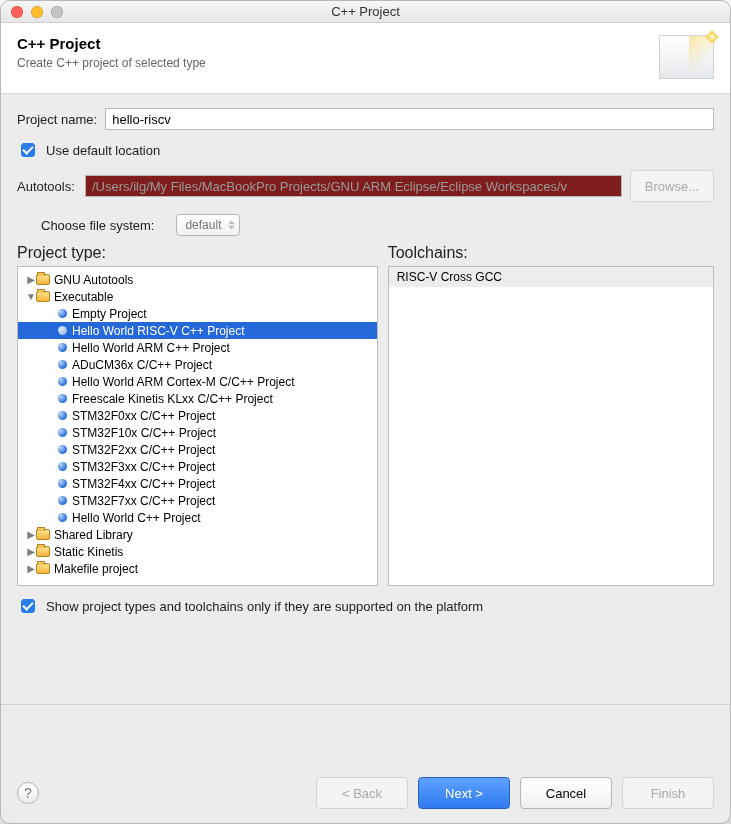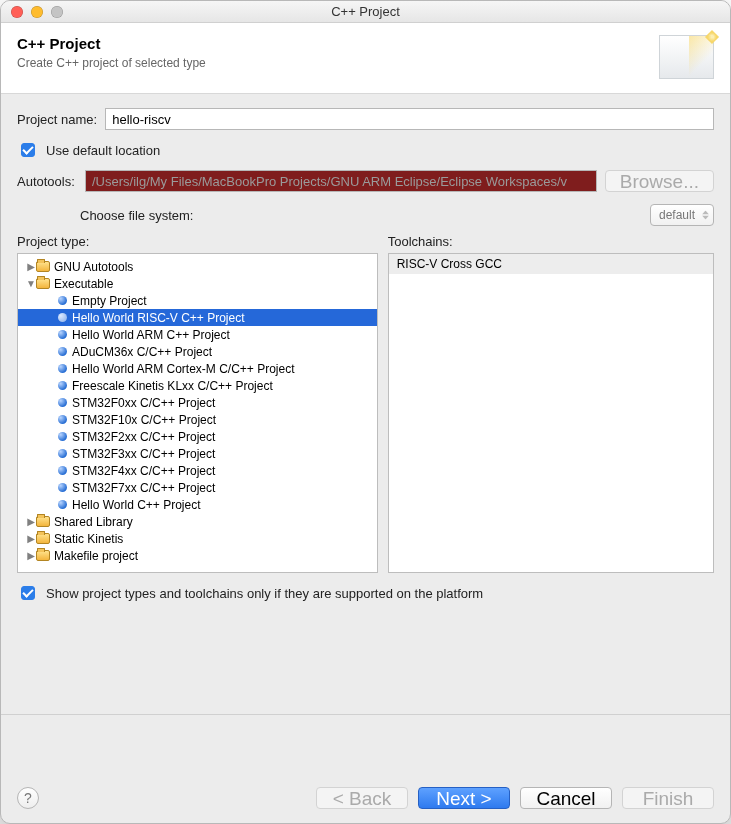--- a/index.html
+++ b/index.html
@@ -56,29 +56,29 @@
 
   .row { display: flex; align-items: center; gap: 8px; margin-bottom: 10px; }
   .lbl { font-size: 13px; color: #222; }
   .field { flex: 1; height: 22px; border: 1px solid #b7b7b7; background: #fff; padding: 2px 6px; font-size: 13px; }
   .field.disabled { background: #7f1d1d; color: #9a9a9a; }
 
   input[type=checkbox] { appearance: none; -webkit-appearance: none; width: 14px; height: 14px; border-radius: 3px; border: 1px solid #9a9a9a; background: #fff; position: relative; cursor: pointer; }
   input[type=checkbox]:checked { background: #2b7de9; border-color: #2b7de9; }
   input[type=checkbox]:checked:after { content:""; position:absolute; left:3px; top:0px; width:4px; height:8px; border: solid #fff; border-width: 0 2px 2px 0; transform: rotate(45deg); }
 
-  .btn { height: 22px; padding: 0 14px; font-size: 19px; border-radius: 4px; border: 1px solid #b5b5b5; background: linear-gradient(#fff, #f1f1f1); cursor: pointer; }
+  .btn { height: 32px; padding: 0 14px; font-size: 13px; border-radius: 4px; border: 1px solid #b5b5b5; background: linear-gradient(#fff, #f1f1f1); cursor: pointer; }
   .btn:disabled { color: #aaa; background: #f4f4f4; border-color: #d3d3d3; }
   .select { height: 22px; border: 1px solid #b5b5b5; border-radius: 4px; background: linear-gradient(#fff,#f1f1f1); font-size: 12px; padding: 0 18px 0 8px; position: relative; display:inline-flex; align-items:center; color:#777; }
   .select .chev { position:absolute; right:4px; top:50%; transform:translateY(-50%); display:flex; flex-direction:column; gap:1px; }
   .chev svg { width:7px; height:4px; display:block; }
 
   .columns { display: flex; gap: 10px; margin-top: 6px; }
   .col { flex: 1; display:flex; flex-direction:column; }
-  .col-label { font-size: 13px; color: #222; margin-bottom: 4px; }
+  .col-label { font-size: 16px; color: #222; margin-bottom: 4px; }
   .panel { border: 1px solid #bdbdbd; background: #fff; height: 320px; overflow: auto; font-size: 12px; }
 
   .tree { padding: 4px 0; }
   .tree-item { display:flex; align-items:center; height:17px; padding: 0 4px; white-space: nowrap; cursor: default; }
   .tree-item.selected { background: #2568d9; color: #fff; }
   .indent { display:inline-block; }
   .disclose { width:10px; display:inline-block; text-align:center; color:#808080; font-size:10px; }
   .folder-icon { width:14px; height:11px; display:inline-block; margin-right:4px; background: linear-gradient(#ffe28c, #f3b53d); border:1px solid #b38522; border-radius:2px; position:relative; }
   .folder-icon:before { content:""; position:absolute; top:-3px; left:0; width:6px; height:3px; background:#f3c35a; border:1px solid #b38522; border-bottom:none; border-radius:1px 1px 0 0; }
   .blue-dot { width:9px; height:9px; border-radius:50%; background: radial-gradient(circle at 30% 30%, #b7d4ff, #296fd4 70%); display:inline-block; margin:0 5px 0 2px; }
@@ -86,21 +86,21 @@
 
   .tool-list { padding: 0; }
   .tool-item { padding: 3px 8px; background:#ededed; }
 
   .footer-panel { border-top: 1px solid #d0d0d0; padding: 12px 16px 14px 16px; display:flex; flex-direction:column; gap:60px; }
   .buttons { display:flex; justify-content:flex-end; align-items:center; gap:10px; }
   .buttons .help { margin-right:auto; width:22px; height:22px; border-radius:50%; border:1px solid #b5b5b5; background:linear-gradient(#fff,#eee); display:flex; align-items:center; justify-content:center; color:#777; font-size:14px; }
   .btn.primary { background: linear-gradient(#5ea1ff,#2e7aef); border-color:#2560c4; color:#fff; }
   .btn.wide { min-width: 92px; }
 
-  .fs-row { display:flex; align-items:center; gap:22px; margin: 12px 0 8px 63px; justify-content: space-between; }
+  .fs-row { display:flex; align-items:center; gap:22px; margin: 12px 0 8px 24px; }
 </style>
 </head>
 <body>
 
 <div class="window">
   <div class="titlebar">
     <div class="traffic">
       <div class="tl red"></div>
       <div class="tl yellow"></div>
       <div class="tl green"></div>

